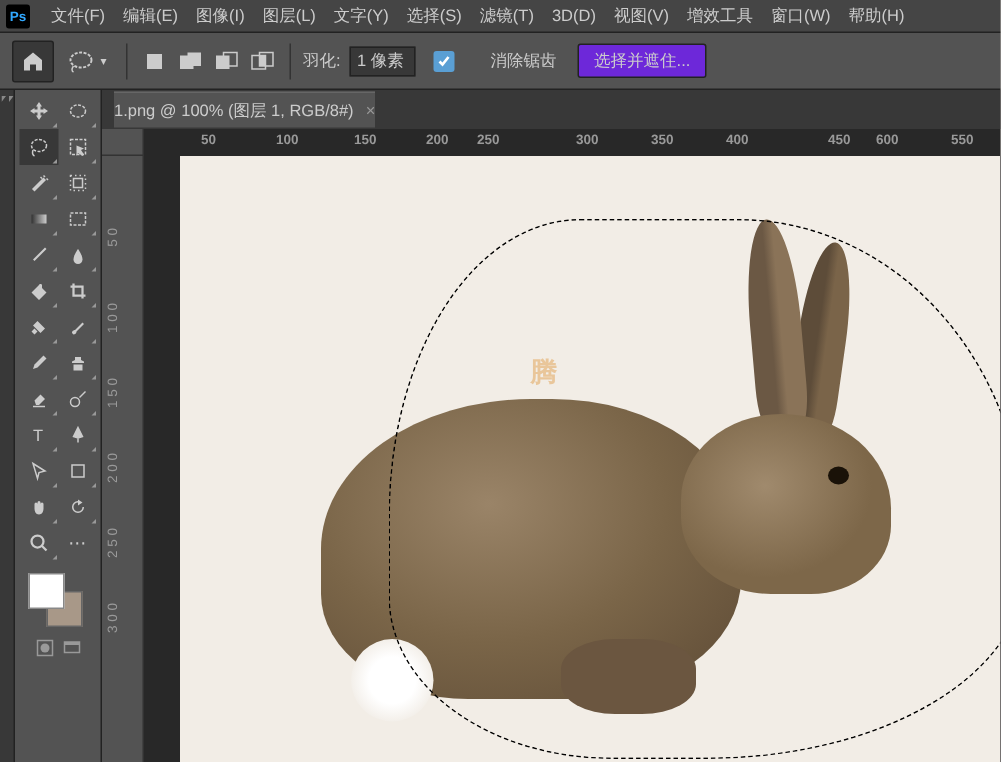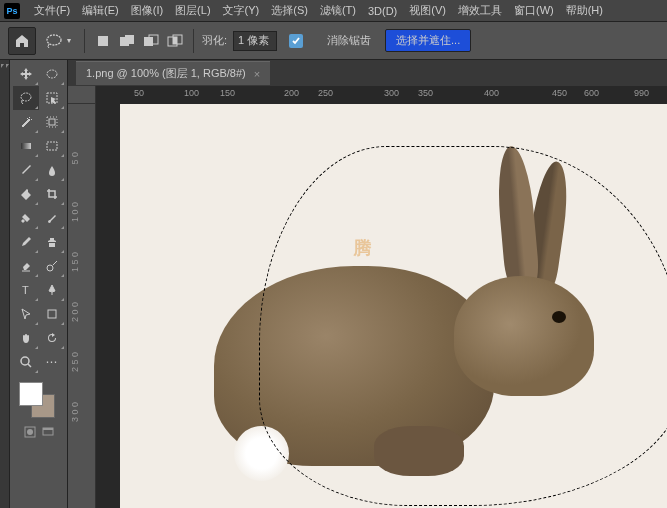--- a/index.html
+++ b/index.html
@@ -8,41 +8,41 @@
 .ps-logo { width: 16px; height: 16px; background: #000000; color: #31a8ff; font-weight: bold; font-size: 9px; display: flex; align-items: center; justify-content: center; border-radius: 2px; margin-right: 8px; }
 .menu-item { padding: 12px 6px; cursor: pointer; }
 .options-bar { background: #535353; height: 38px; display: flex; align-items: center; padding: 0 8px; border-bottom: 1px solid #222; gap: 4px; }
 .home-btn { width: 28px; height: 28px; background: #383838; border: 1px solid #222; display: flex; align-items: center; justify-content: center; cursor: pointer; border-radius: 2px; }
 .tool-preset { width: 36px; height: 28px; display: flex; align-items: center; justify-content: center; cursor: pointer; border-radius: 2px; position: relative; }
 .divider { width: 1px; height: 24px; background: #333; margin: 0 4px; }
 .mode-btn { width: 20px; height: 20px; display: flex; align-items: center; justify-content: center; cursor: pointer; }
 .opt-label { font-size: 11px; margin-right: 2px; }
 .opt-input { width: 44px; height: 20px; background: #383838; border: 1px solid #222; color: #ccc; padding: 0 4px; font-size: 11px; }
 .checkbox { width: 14px; height: 14px; background: #5a9fd4; border-radius: 2px; display: flex; align-items: center; justify-content: center; margin-left: 8px; }
-.opt-btn { background: #1d4ed8; border: 1px solid #222; color: #ccc; padding: 3px 10px; font-size: 11px; cursor: pointer; border-radius: 2px; margin-left: 8px; }
+.opt-btn { background: #6d28d9; border: 1px solid #222; color: #ccc; padding: 3px 10px; font-size: 11px; cursor: pointer; border-radius: 2px; margin-left: 8px; }
 .workspace { display: flex; height: calc(100% - 60px); }
 .left-strip { width: 10px; background: #383838; border-right: 1px solid #222; display: flex; align-items: flex-start; justify-content: center; padding-top: 4px; }
 .toolbox { width: 58px; background: #535353; border-right: 1px solid #222; display: flex; flex-direction: column; align-items: center; padding-top: 2px; }
 .tool-grid { display: grid; grid-template-columns: 1fr 1fr; gap: 0; }
 .tool { width: 26px; height: 24px; display: flex; align-items: center; justify-content: center; cursor: pointer; color: #ccc; position: relative; }
 .tool.active { background: #383838; }
 .tool-corner { position: absolute; bottom: 1px; right: 1px; width: 0; height: 0; border-left: 3px solid transparent; border-bottom: 3px solid #999; }
 .swatches { margin-top: 8px; position: relative; width: 40px; height: 40px; }
 .swatch-fg { position: absolute; width: 24px; height: 24px; background: #fff; border: 1px solid #888; top: 0; left: 0; z-index: 2; }
 .swatch-bg { position: absolute; width: 24px; height: 24px; background: #a89888; border: 1px solid #666; bottom: 4px; right: 4px; }
 .mini-icons { display: flex; gap: 2px; margin-top: 2px; }
 .mini-icon { width: 16px; height: 16px; }
 .canvas-area { flex: 1; display: flex; flex-direction: column; background: #282828; }
 .tab-bar { height: 26px; background: #383838; display: flex; align-items: center; padding-left: 8px; }
-.doc-tab { background: #535353; padding: 4px 10px; font-size: 11px; display: flex; align-items: center; gap: 8px; border-top: 1px solid #666; }
+.doc-tab { background: #535353; padding: 4px 0; font-size: 11px; display: flex; align-items: center; gap: 8px; border-top: 1px solid #666; }
 .tab-close { cursor: pointer; color: #999; }
 .ruler-corner { width: 28px; height: 18px; background: #535353; border-right: 1px solid #333; border-bottom: 1px solid #333; }
 .ruler-h { height: 18px; background: #535353; display: flex; position: relative; font-size: 9px; color: #999; border-bottom: 1px solid #333; }
 .ruler-v { width: 28px; background: #535353; position: relative; font-size: 9px; color: #999; border-right: 1px solid #333; }
-.ruler-tick-h { position: absolute; top: 2px; }
+.ruler-tick-h { position: absolute; top: 2px; font-weight: bold; }
 .ruler-tick-v { position: absolute; left: 2px; writing-mode: vertical-lr; transform: rotate(180deg); }
 .canvas-wrap { display: flex; flex: 1; }
 .canvas { flex: 1; background: #282828; position: relative; overflow: hidden; }
 .image-area { position: absolute; left: 24px; top: 0; right: 0; bottom: 0; background: #f2ede6; display: flex; align-items: center; justify-content: center; }
 .rabbit { position: relative; width: 440px; height: 380px; }
 .rabbit-body { position: absolute; width: 280px; height: 200px; background: radial-gradient(ellipse at 40% 35%, #9a8468 0%, #7a6548 50%, #5d4a35 100%); border-radius: 50% 45% 40% 35%; left: 40px; top: 150px; }
 .rabbit-head { position: absolute; width: 140px; height: 120px; background: radial-gradient(ellipse at 40% 40%, #a08a6d 0%, #7d6749 60%); border-radius: 50% 55% 40% 45%; right: 20px; top: 160px; }
 .rabbit-ear1 { position: absolute; width: 34px; height: 140px; background: linear-gradient(90deg, #6b5844 40%, #8a7358 60%); border-radius: 50% 50% 20% 20%; right: 80px; top: 30px; transform: rotate(-5deg); }
 .rabbit-ear2 { position: absolute; width: 32px; height: 130px; background: linear-gradient(90deg, #5d4c39 40%, #7a6449 60%); border-radius: 50% 50% 20% 20%; right: 50px; top: 45px; transform: rotate(8deg); }
 .rabbit-eye { position: absolute; width: 14px; height: 12px; background: #1a1208; border-radius: 50%; right: 48px; top: 195px; }
@@ -323,29 +323,29 @@
       <div class="doc-tab">
         <span>1.png @ 100% (图层 1, RGB/8#)</span>
         <span class="tab-close">×</span>
       </div>
     </div>
     <div class="rulers-row">
       <div class="ruler-corner"></div>
       <div class="ruler-h">
         <span class="ruler-tick-h" style="left:38px">50</span>
         <span class="ruler-tick-h" style="left:88px">100</span>
-        <span class="ruler-tick-h" style="left:124px">150</span>
+        <span class="ruler-tick-h" style="left:140px">150</span>
         <span class="ruler-tick-h" style="left:188px">200</span>
         <span class="ruler-tick-h" style="left:222px">250</span>
         <span class="ruler-tick-h" style="left:288px">300</span>
-        <span class="ruler-tick-h" style="left:322px">350</span>
+        <span class="ruler-tick-h" style="left:338px">350</span>
         <span class="ruler-tick-h" style="left:388px">400</span>
         <span class="ruler-tick-h" style="left:456px">450</span>
         <span class="ruler-tick-h" style="left:488px">600</span>
-        <span class="ruler-tick-h" style="left:538px">990</span>
+        <span class="ruler-tick-h" style="left:538px">550</span>
       </div>
     </div>
     <div class="canvas-wrap">
       <div class="ruler-v">
         <span class="ruler-tick-v" style="top:48px">5 0</span>
         <span class="ruler-tick-v" style="top:98px">1 0 0</span>
         <span class="ruler-tick-v" style="top:148px">1 5 0</span>
         <span class="ruler-tick-v" style="top:198px">2 0 0</span>
         <span class="ruler-tick-v" style="top:248px">2 5 0</span>
         <span class="ruler-tick-v" style="top:298px">3 0 0</span>

